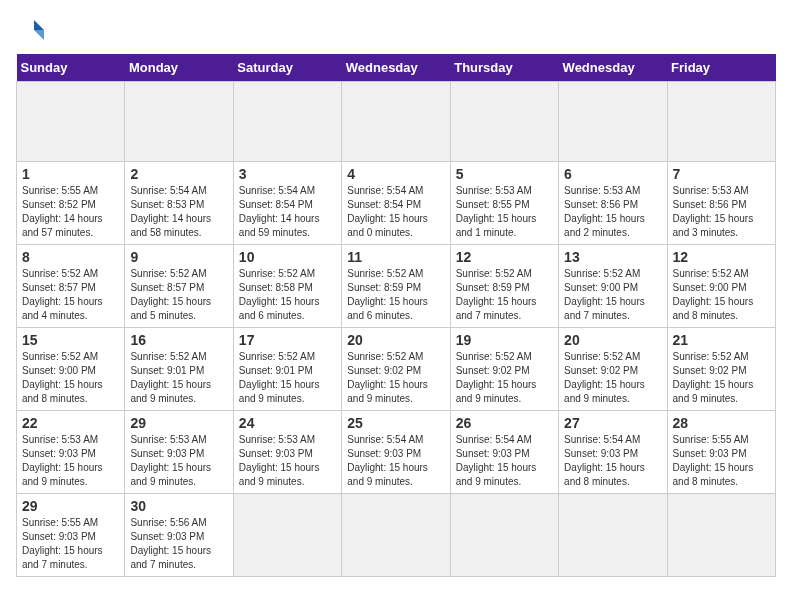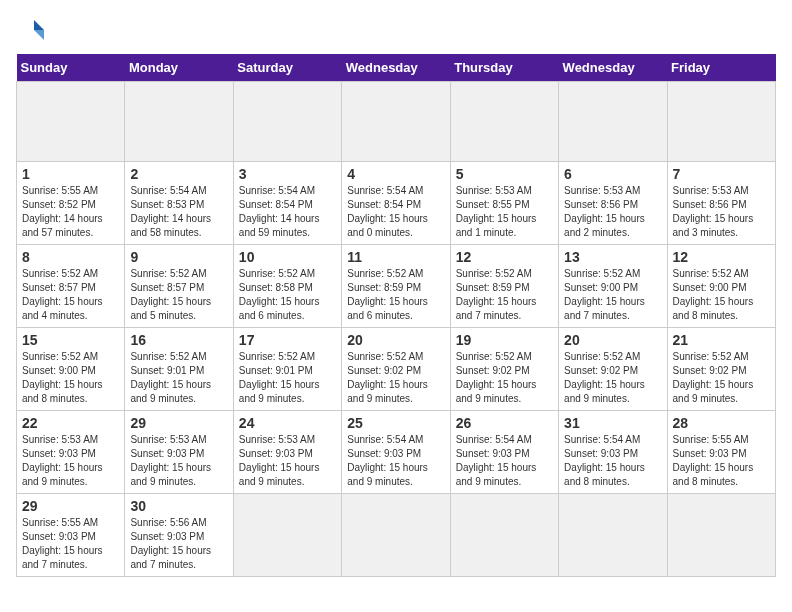--- a/index.html
+++ b/index.html
@@ -306,21 +306,21 @@
 and 9 minutes.</div>
         </td>
         <td>
           <span class="day-number">26</span>
           <div class="day-info">Sunrise: 5:54 AM
 Sunset: 9:03 PM
 Daylight: 15 hours
 and 9 minutes.</div>
         </td>
         <td>
-          <span class="day-number">31</span>
+          <span class="day-number">27</span>
           <div class="day-info">Sunrise: 5:54 AM
 Sunset: 9:03 PM
 Daylight: 15 hours
 and 8 minutes.</div>
         </td>
         <td>
           <span class="day-number">28</span>
           <div class="day-info">Sunrise: 5:55 AM
 Sunset: 9:03 PM
 Daylight: 15 hours

